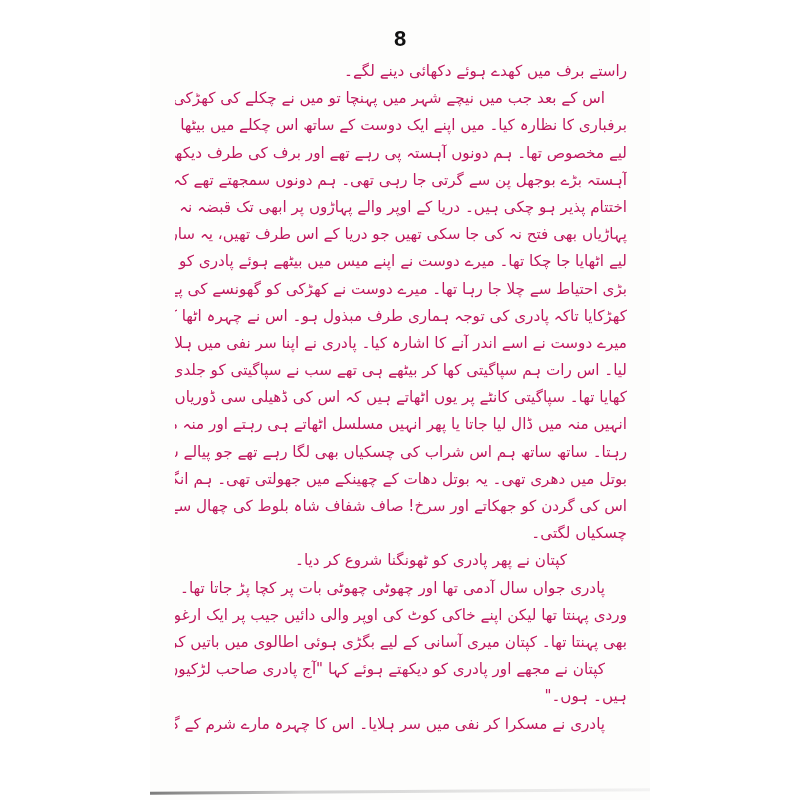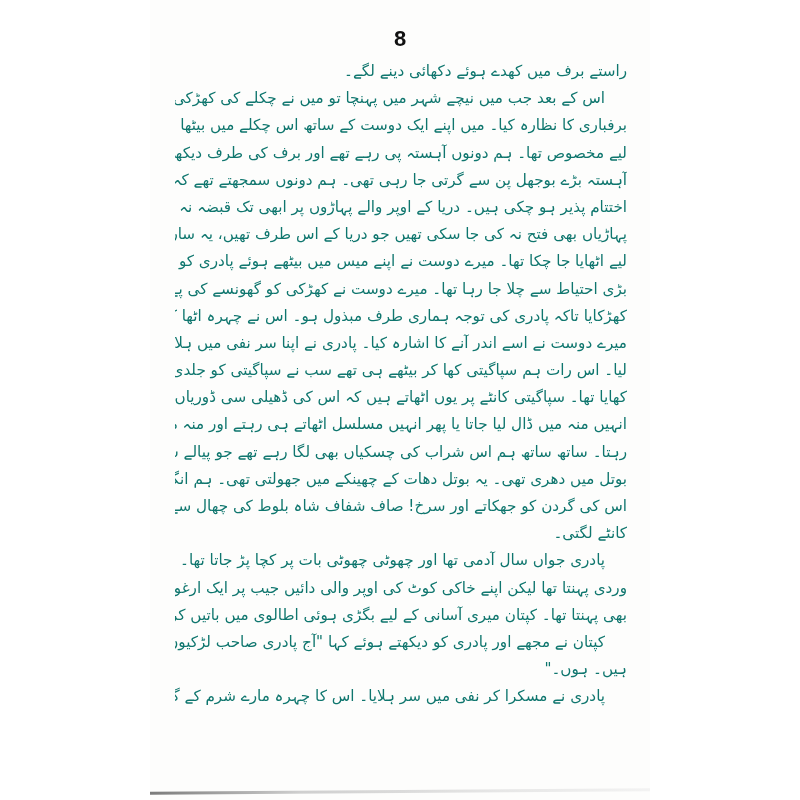--- a/index.html
+++ b/index.html
@@ -42,21 +42,21 @@
       font-weight: bold;
       font-size: 22px;
       color: #111;
     }
     .text-block {
       position: absolute;
       left: 175px;
       top: 58px;
       width: 452px;
       direction: rtl;
-      color: #0f766e;
+      color: #be185d;
       font-family: "DejaVu Sans", sans-serif;
       font-size: 15.2px;
       line-height: 27.2px;
     }
     .line {
       display: block;
       white-space: nowrap;
       text-align: justify;
       text-align-last: justify;
       height: 27.2px;
@@ -92,20 +92,21 @@
   <span class="line">لیے اٹھایا جا چکا تھا۔ میرے دوست نے اپنے میس میں بیٹھے ہوئے پادری کو دیکھا جو کیچڑ میں</span>
   <span class="line">بڑی احتیاط سے چلا جا رہا تھا۔ میرے دوست نے کھڑکی کو گھونسے کی پے در پے ضربوں سے</span>
   <span class="line last">کھڑکایا تاکہ پادری کی توجہ ہماری طرف مبذول ہو۔ اس نے چہرہ اٹھا کر ہماری طرف دیکھا۔</span>
   <span class="line">میرے دوست نے اسے اندر آنے کا اشارہ کیا۔ پادری نے اپنا سر نفی میں ہلایا اور اپنی راہ ہو</span>
   <span class="line">لیا۔ اس رات ہم سپاگیتی کھا کر بیٹھے ہی تھے سب نے سپاگیتی کو جلدی جلدی اور سنجیدگی سے</span>
   <span class="line">کھایا تھا۔ سپاگیتی کانٹے پر یوں اٹھاتے ہیں کہ اس کی ڈھیلی سی ڈوریاں سیدھی لٹک جاتیں، پھر</span>
   <span class="line">انہیں منہ میں ڈال لیا جاتا یا پھر انہیں مسلسل اٹھاتے ہی رہتے اور منہ میں چوسنے کا شغل جاری</span>
   <span class="line">رہتا۔ ساتھ ساتھ ہم اس شراب کی چسکیاں بھی لگا رہے تھے جو پیالے سے ڈھکی ہوئی گیلن بھر</span>
   <span class="line">بوتل میں دھری تھی۔ یہ بوتل دھات کے چھینکے میں جھولتی تھی۔ ہم انگشت شہادت سے</span>
   <span class="line">اس کی گردن کو جھکاتے اور سرخ! صاف شفاف شاہ بلوط کی چھال سے کشید کی ہوئی شراب</span>
-  <span class="line last">کانٹے لگتی۔</span>
+  <span class="line last">چسکیاں لگتی۔</span>
+  <span class="line indent-md">کپتان نے پھر پادری کو ٹھونگنا شروع کر دیا۔</span>
   <span class="line indent">پادری جواں سال آدمی تھا اور چھوٹی چھوٹی بات پر کچا پڑ جاتا تھا۔ وہ بھی ہماری طرح</span>
   <span class="line">وردی پہنتا تھا لیکن اپنے خاکی کوٹ کی اوپر والی دائیں جیب پر ایک ارغوانی رنگ کی مخملی صلیب</span>
   <span class="line">بھی پہنتا تھا۔ کپتان میری آسانی کے لیے بگڑی ہوئی اطالوی میں باتیں کرتا تھا لیکن اس کی</span>
   <span class="line indent">کپتان نے مجھے اور پادری کو دیکھتے ہوئے کہا "آج پادری صاحب لڑکیوں کے ساتھ</span>
   <span class="line last">ہیں۔ ہوں۔"</span>
   <span class="line indent">پادری نے مسکرا کر نفی میں سر ہلایا۔ اس کا چہرہ مارے شرم کے گلابی ہو چکا تھا۔ کپتان کی</span>
 </div>
 
 </body></html>

